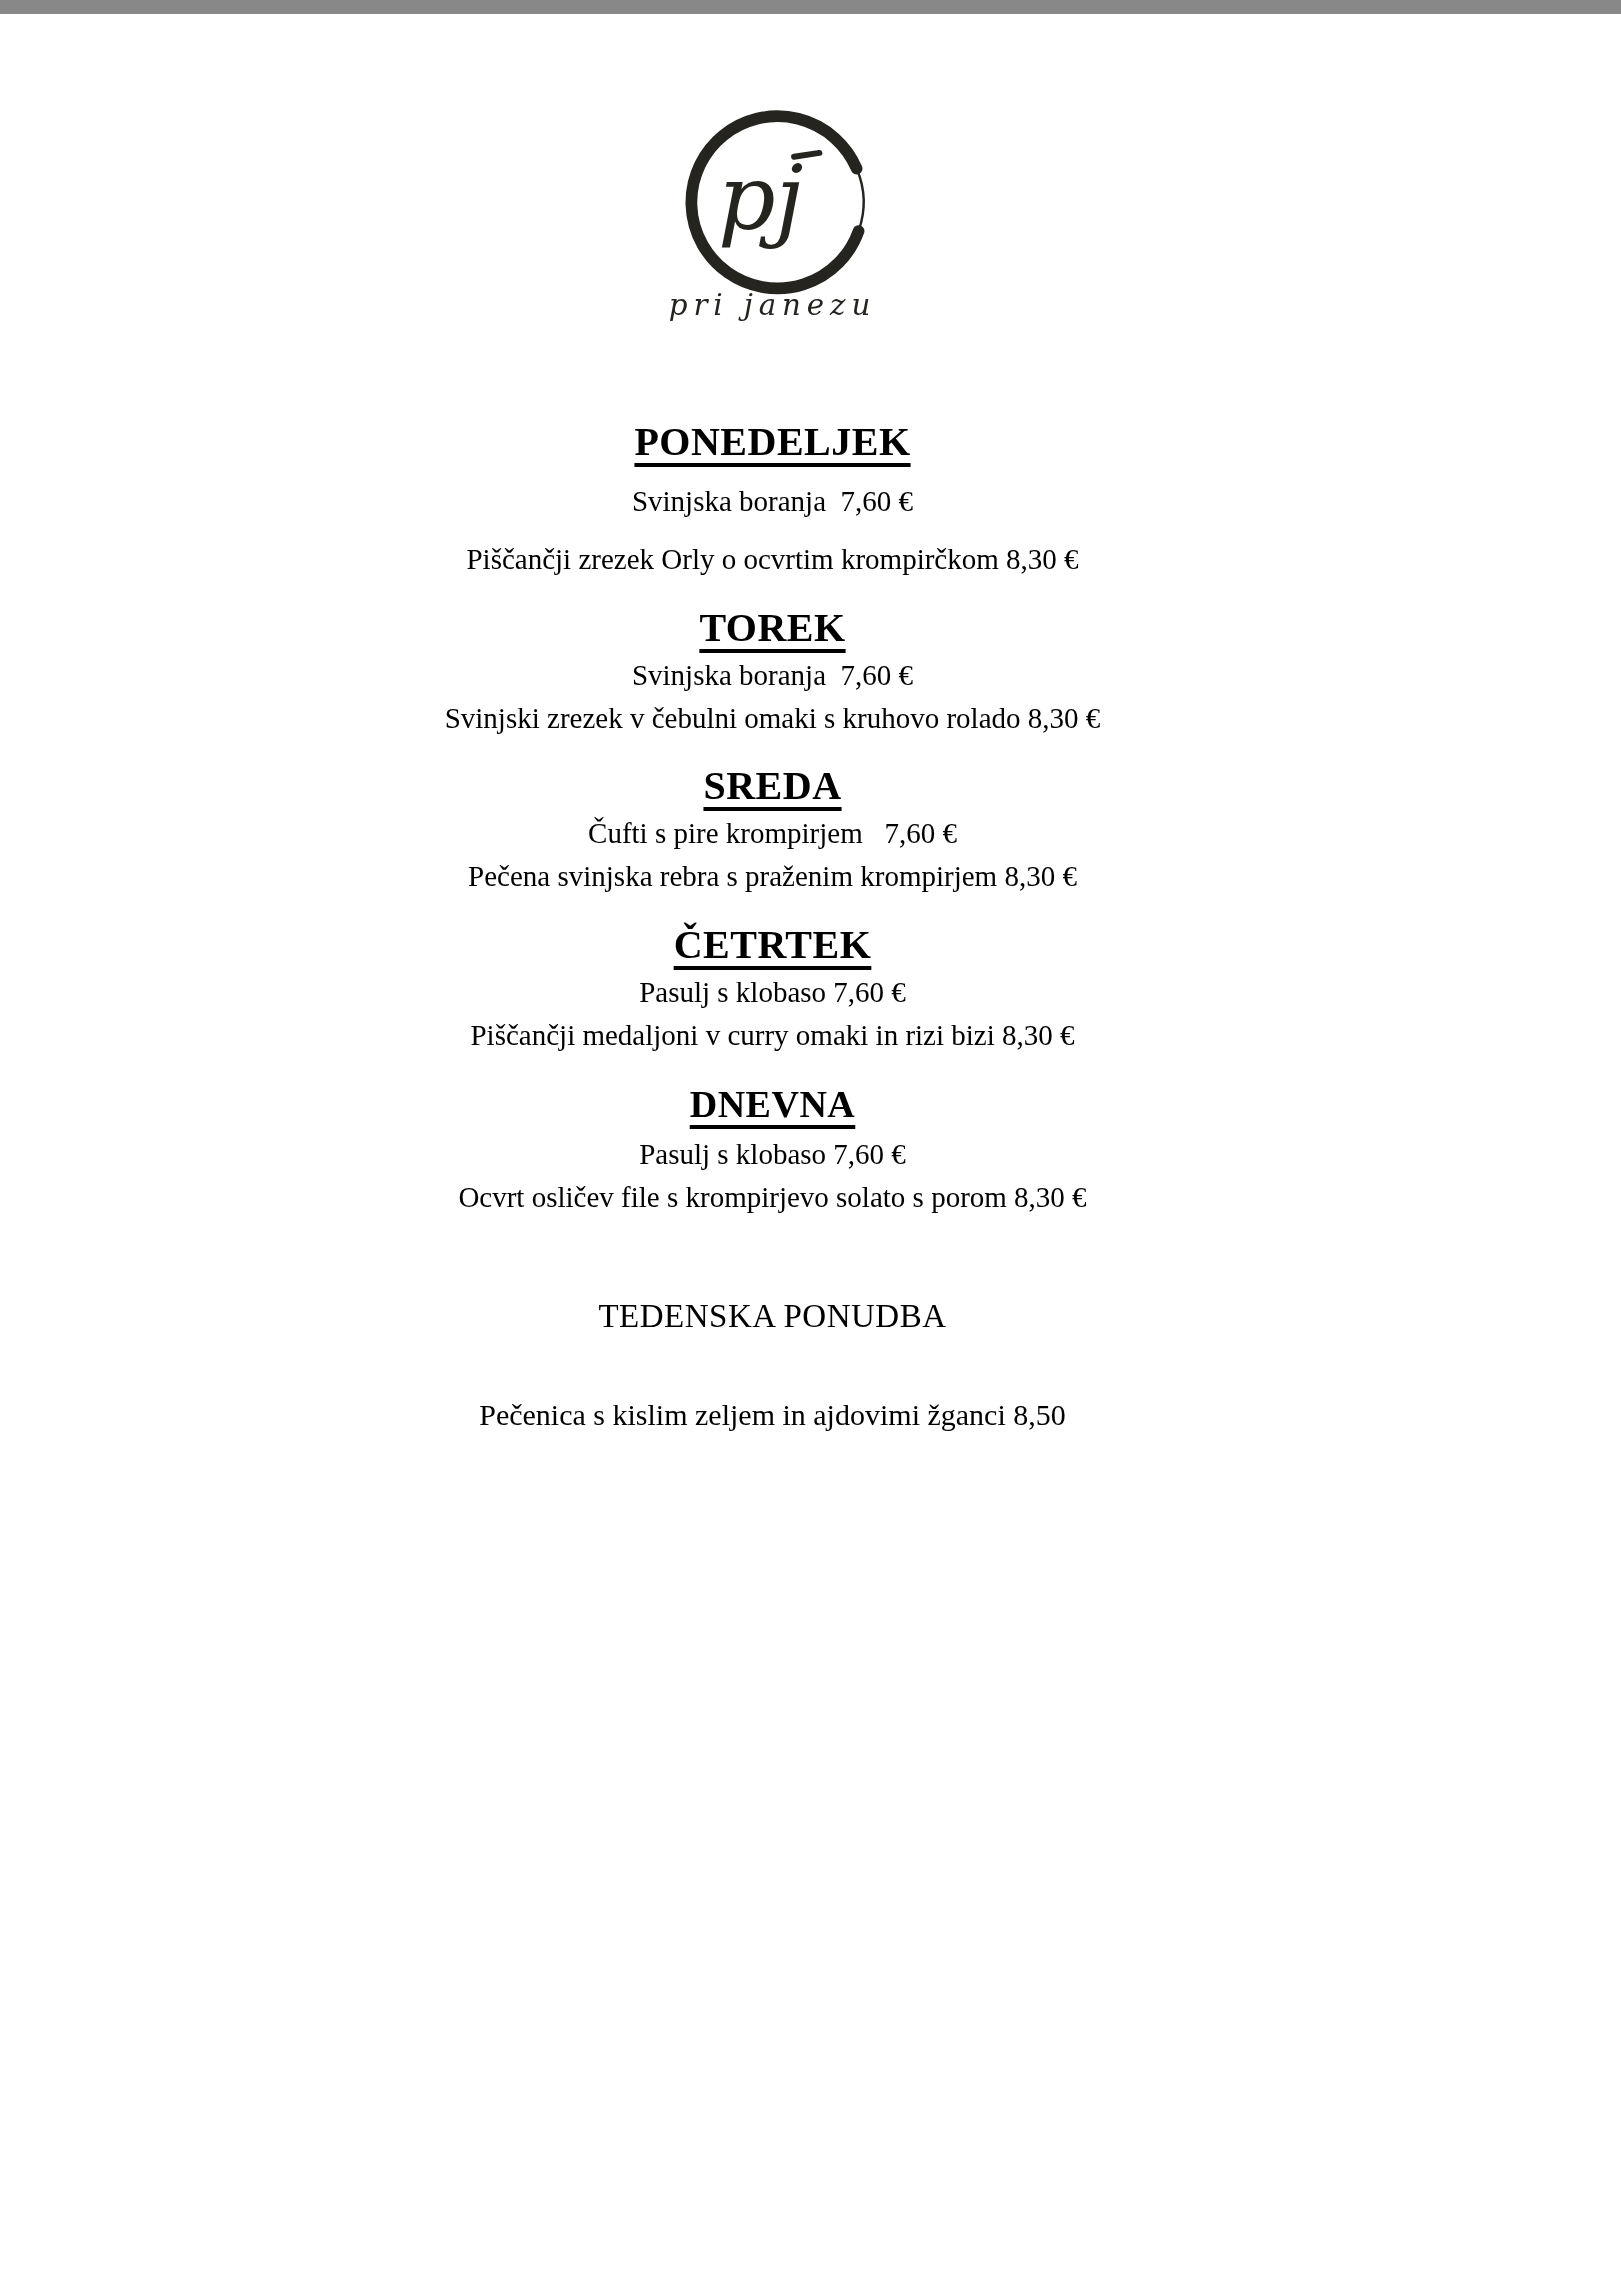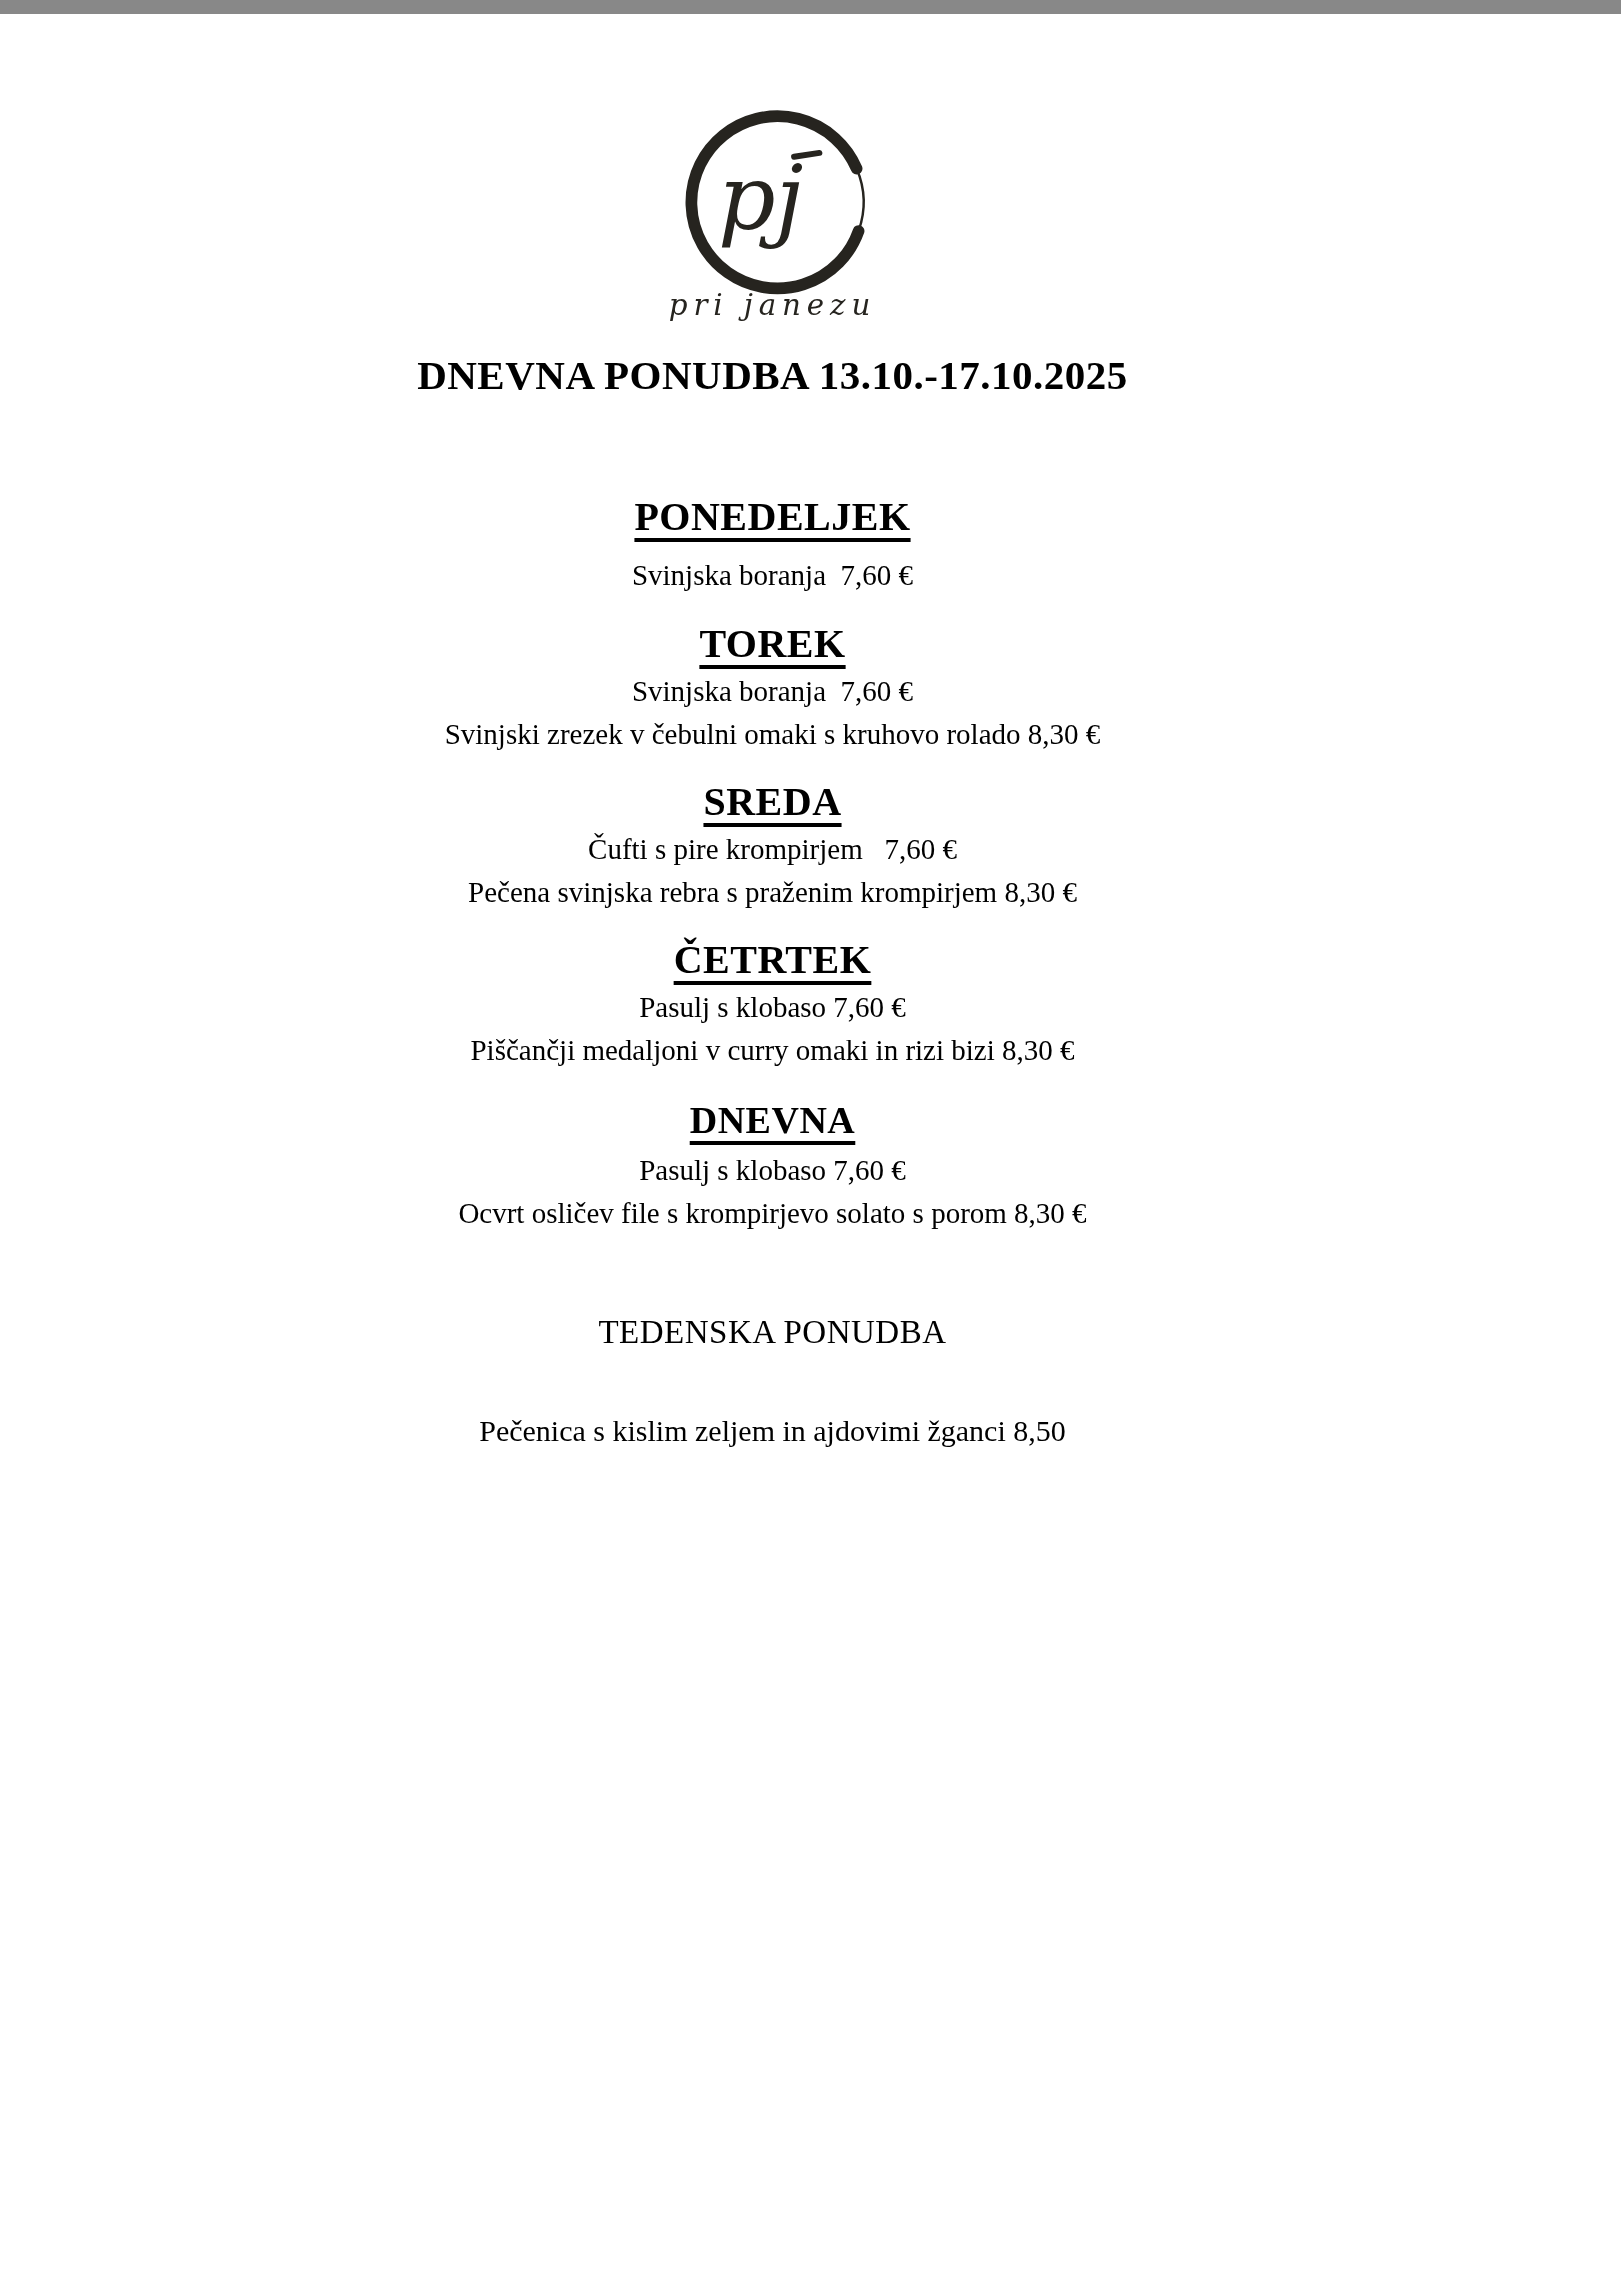--- a/index.html
+++ b/index.html
@@ -107,26 +107,26 @@
         </g>
 
         <text x="118" y="130" text-anchor="middle" font-family="DejaVu Serif, serif" font-style="italic" font-size="92" fill="#26241f">pj</text>
 
         <line x1="152" y1="56" x2="178" y2="52" stroke="#26241f" stroke-width="6" stroke-linecap="round"></line>
 
         <text x="130" y="218" text-anchor="middle" font-family="DejaVu Serif, serif" font-style="italic" font-size="30" letter-spacing="6" fill="#26241f">pri janezu</text>
       </svg>
     </div>
 
-    <h1 class="doc-title">DNEVNA PONUDBA 13.10.-17.10.2025</h1>
 
     <div class="days" id="days">
         <section class="day-section spaced">
           <h2 class="day-header">PONEDELJEK</h2>
           <p class="menu-item">Svinjska boranja  7,60 €</p>
+          <p class="menu-item">Piščančji zrezek Orly o ocvrtim krompirčkom 8,30 €</p>
         </section>
         <section class="day-section">
           <h2 class="day-header">TOREK</h2>
           <p class="menu-item">Svinjska boranja  7,60 €</p>
           <p class="menu-item">Svinjski zrezek v čebulni omaki s kruhovo rolado 8,30 €</p>
         </section>
         <section class="day-section">
           <h2 class="day-header">SREDA</h2>
           <p class="menu-item">Čufti s pire krompirjem   7,60 €</p>
           <p class="menu-item">Pečena svinjska rebra s praženim krompirjem 8,30 €</p>

